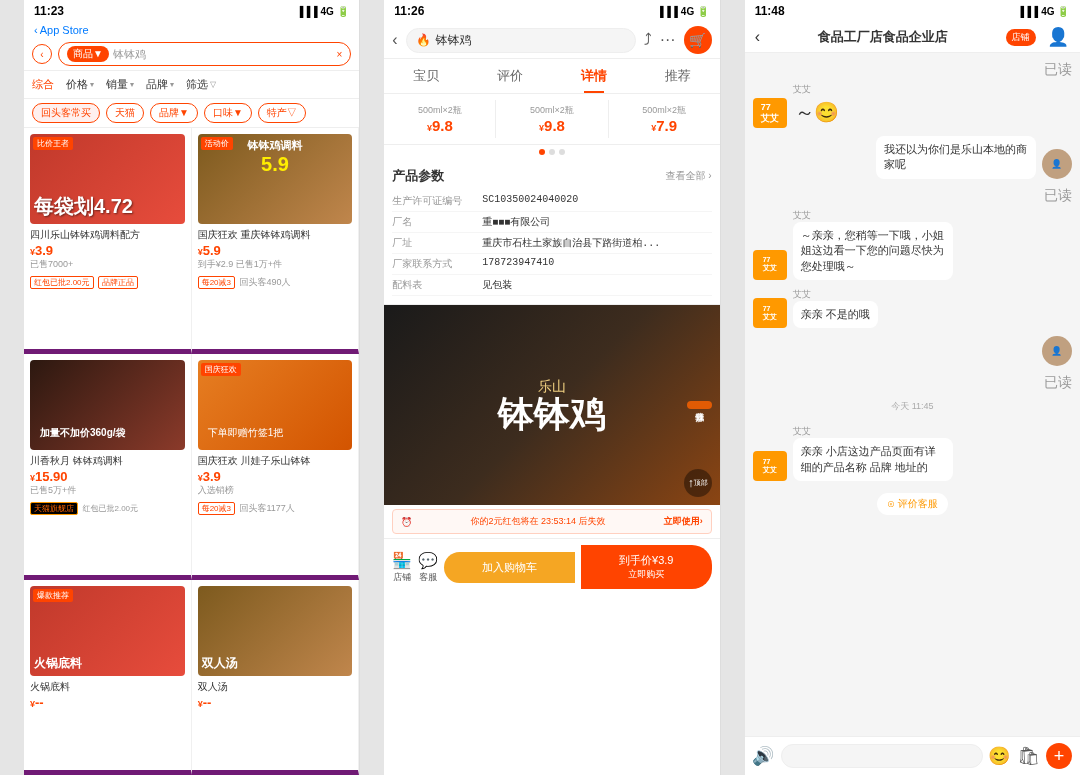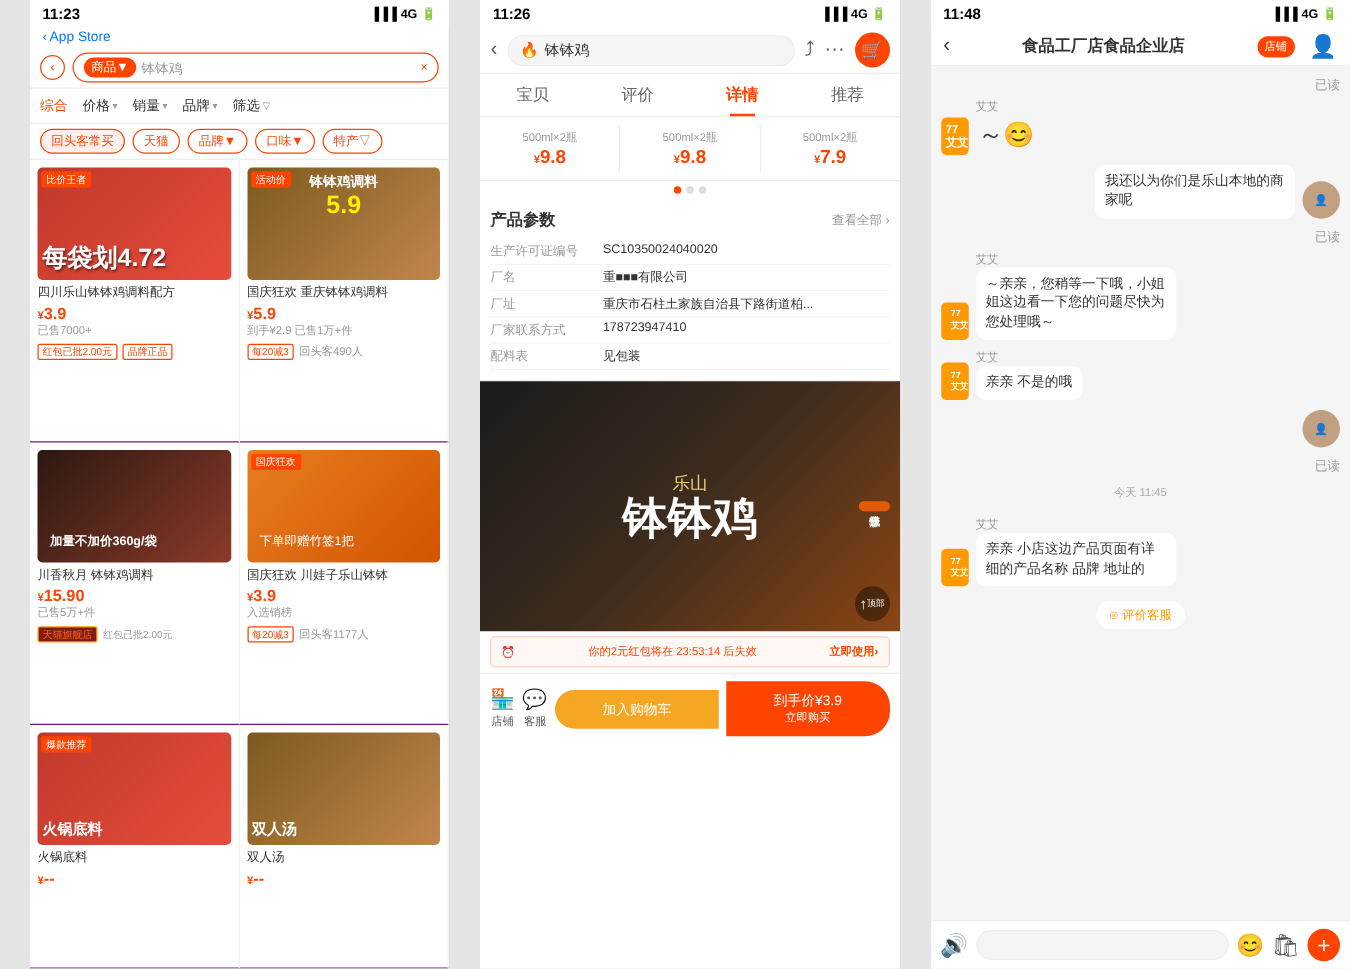--- a/index.html
+++ b/index.html
@@ -125,21 +125,21 @@
 
     .product-grid {
       display: grid;
       grid-template-columns: 1fr 1fr;
       gap: 0;
       overflow-y: auto;
       flex: 1;
     }
     .product-card {
       border-right: 1px solid #f0f0f0;
-      border-bottom: 1px solid #701a75;
+      border-bottom: 5px solid #701a75;
       padding: 6px;
       cursor: pointer;
     }
     .product-img {
       width: 100%;
       height: 90px;
       border-radius: 4px;
       overflow: hidden;
       position: relative;
       margin-bottom: 4px;
@@ -238,21 +238,21 @@
     }
     .param-title { font-size: 13px; font-weight: 700; color: #333; }
     .param-more { font-size: 10px; color: #999; cursor: pointer; }
     .param-row {
       display: flex;
       padding: 3px 0;
       font-size: 10px;
       border-bottom: 0.5px solid #f5f5f5;
     }
     .param-key { width: 90px; color: #999; flex-shrink: 0; }
-    .param-val { color: #333; flex: 1; }
+    .param-val { color: #333; flex: 1; font-family: Liberation Mono, monospace; }
 
     .product-hero {
       width: 100%;
       height: 200px;
       background: linear-gradient(135deg, #1a1a1a 0%, #3d2c1e 50%, #8b4513 100%);
       display: flex; align-items: center; justify-content: center;
       position: relative;
       overflow: hidden;
     }
     .hero-text {
@@ -343,21 +343,21 @@
     }
     .chat-messages {
       flex: 1;
       overflow-y: auto;
       padding: 8px;
       background: #f5f5f5;
       display: flex;
       flex-direction: column;
       gap: 8px;
     }
-    .msg-read-label { text-align: right; font-size: 10px; color: #999; margin-bottom: -4px; }
+    .msg-read-label { text-align: right; font-size: 14px; color: #999; margin-bottom: -4px; }
     .msg-row {
       display: flex;
       align-items: flex-end;
       gap: 6px;
     }
     .msg-row.right { flex-direction: row-reverse; }
     .avatar {
       width: 30px; height: 30px;
       border-radius: 50%;
       flex-shrink: 0;
@@ -433,23 +433,23 @@
       color: #fff; font-size: 18px; cursor: pointer;
     }
 
     
     .food-red { background: linear-gradient(135deg, #c0392b, #e74c3c); }
     .food-brown { background: linear-gradient(135deg, #7d5a1e, #c0864c); }
     .food-dark { background: linear-gradient(135deg, #2c1810, #8b3a2a); }
     .food-orange { background: linear-gradient(135deg, #e67e22, #d35400); }
 
     .store-avatar-img {
-      width: 22px; height: 30px; border-radius: 4px;
+      width: 34px; height: 30px; border-radius: 4px;
       background: #ff9900;
-      display: flex; align-items: center; justify-content: flex-end;
+      display: flex; align-items: center; justify-content: center;
       font-size: 9px; color: #fff; font-weight: 700;
       flex-shrink: 0;
     }
     .store-sender-label {
       font-size: 9px; color: #999;
       display: flex; align-items: center; gap: 3px;
     }
   </style>
 </head>
 <body>
@@ -524,21 +524,21 @@
       <div><span class="product-tag">每20减3</span> <span style="font-size:9px;color:#999;">回头客490人</span></div>
     </div>
 
     <div class="product-card">
       <div class="product-img food-dark">
         <div style="color:#fff; font-size:10px; font-weight:700; padding:6px; text-align:left; position:absolute; bottom:4px; left:4px;">加量不加价360g/袋</div>
       </div>
       <div class="product-title">川香秋月 钵钵鸡调料</div>
       <div class="product-price"><span>¥</span>15.90</div>
       <div class="product-sales">已售5万+件</div>
-      <div><span class="product-tag" style="background:#7f1d1d; color:#ff6600; border-color:#ff9900;">天猫旗舰店</span> <span style="font-size:8px;color:#999;">红包已批2.00元</span></div>
+      <div><span class="product-tag" style="background:#000000; color:#ff6600; border-color:#ff9900;">天猫旗舰店</span> <span style="font-size:8px;color:#999;">红包已批2.00元</span></div>
     </div>
 
     <div class="product-card">
       <div class="product-img food-orange" style="position:relative;">
         <div style="position:absolute;top:3px;left:3px;background:#ff4400;color:#fff;font-size:8px;padding:1px 4px;border-radius:2px;">国庆狂欢</div>
         <div style="color:#fff;font-size:10px;padding:6px;position:absolute;bottom:4px;left:4px;">下单即赠竹签1把</div>
       </div>
       <div class="product-title">国庆狂欢 川娃子乐山钵钵</div>
       <div class="product-price"><span>¥</span>3.9</div>
       <div class="product-sales">入选销榜</div>

